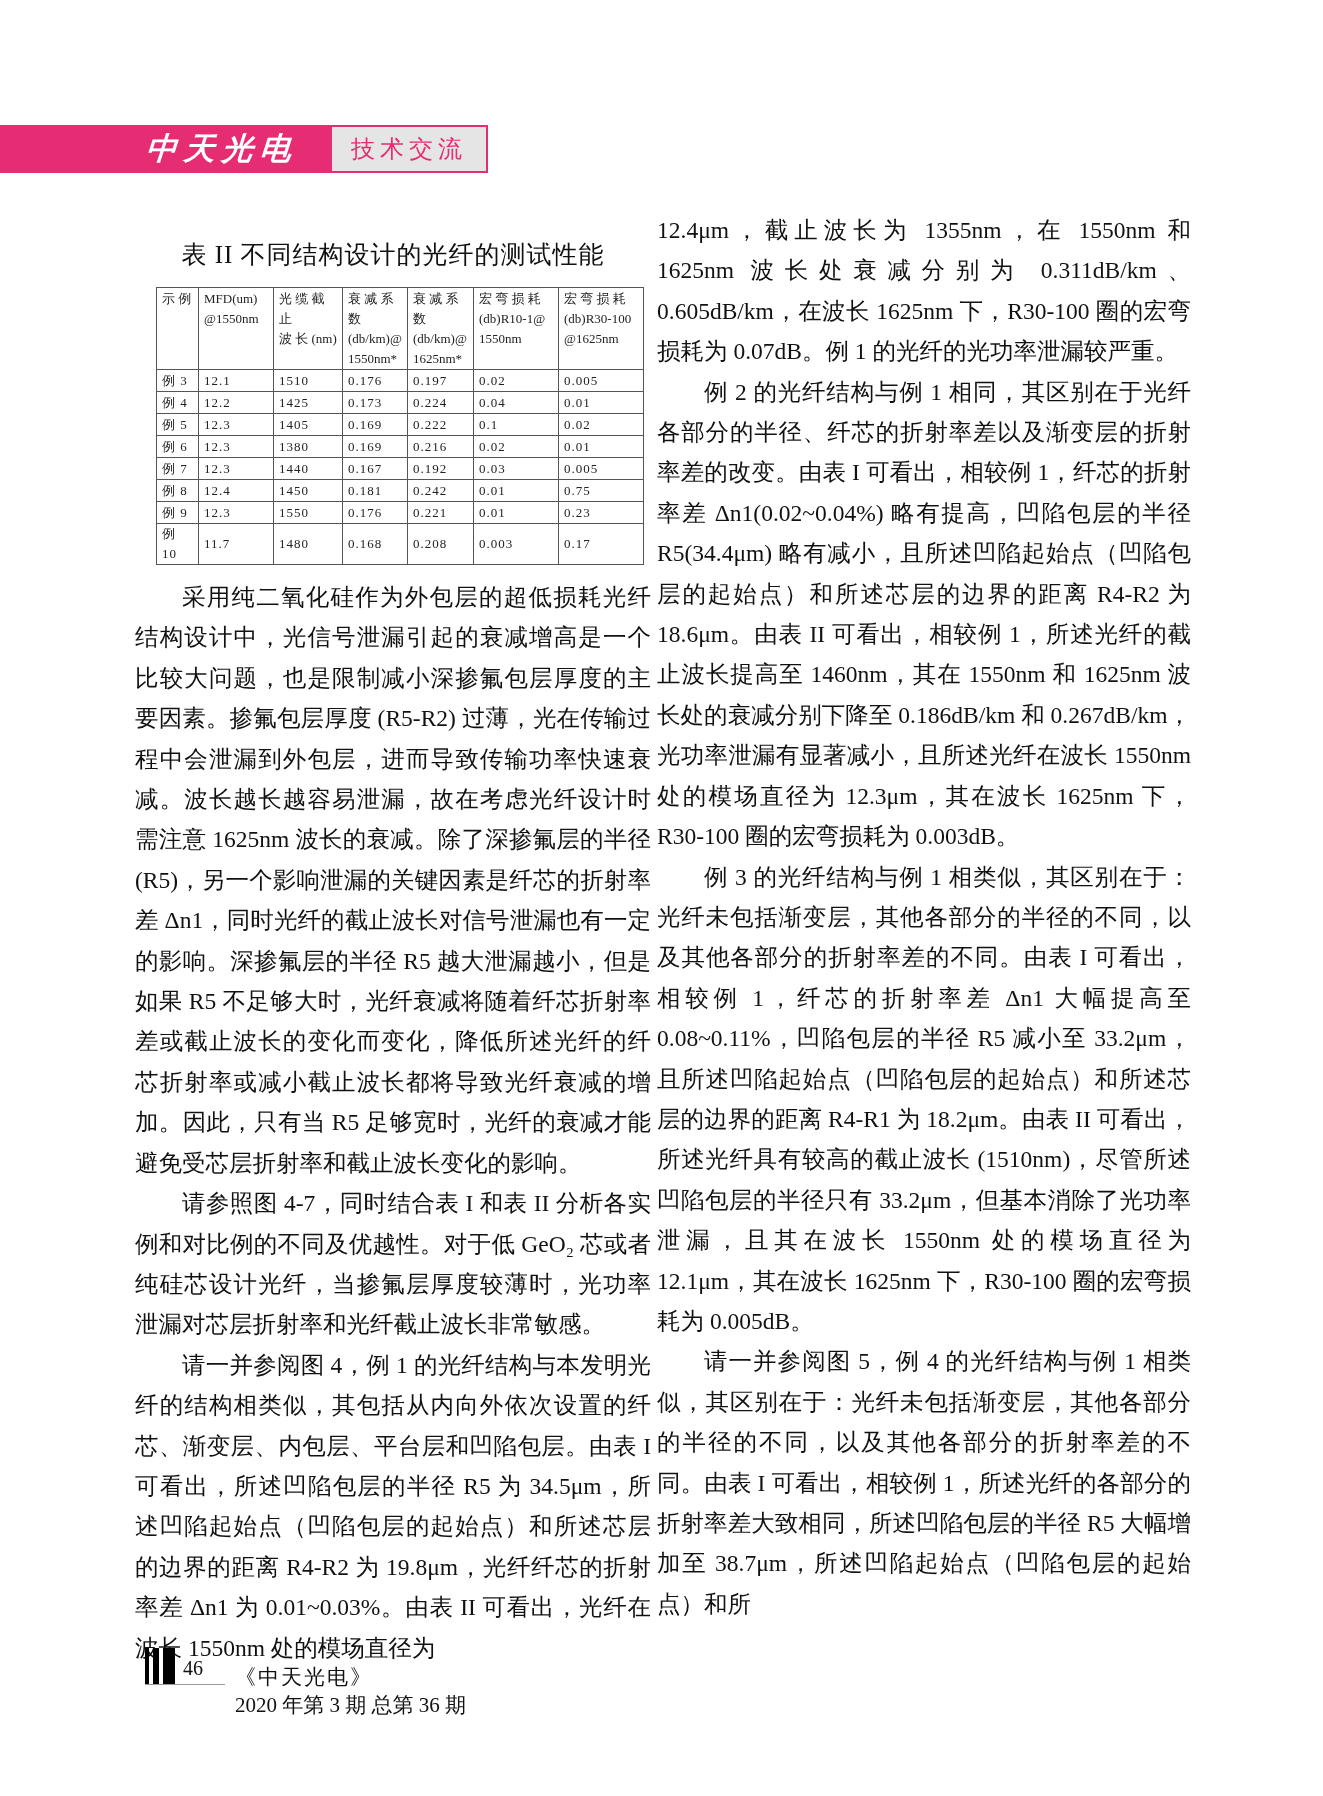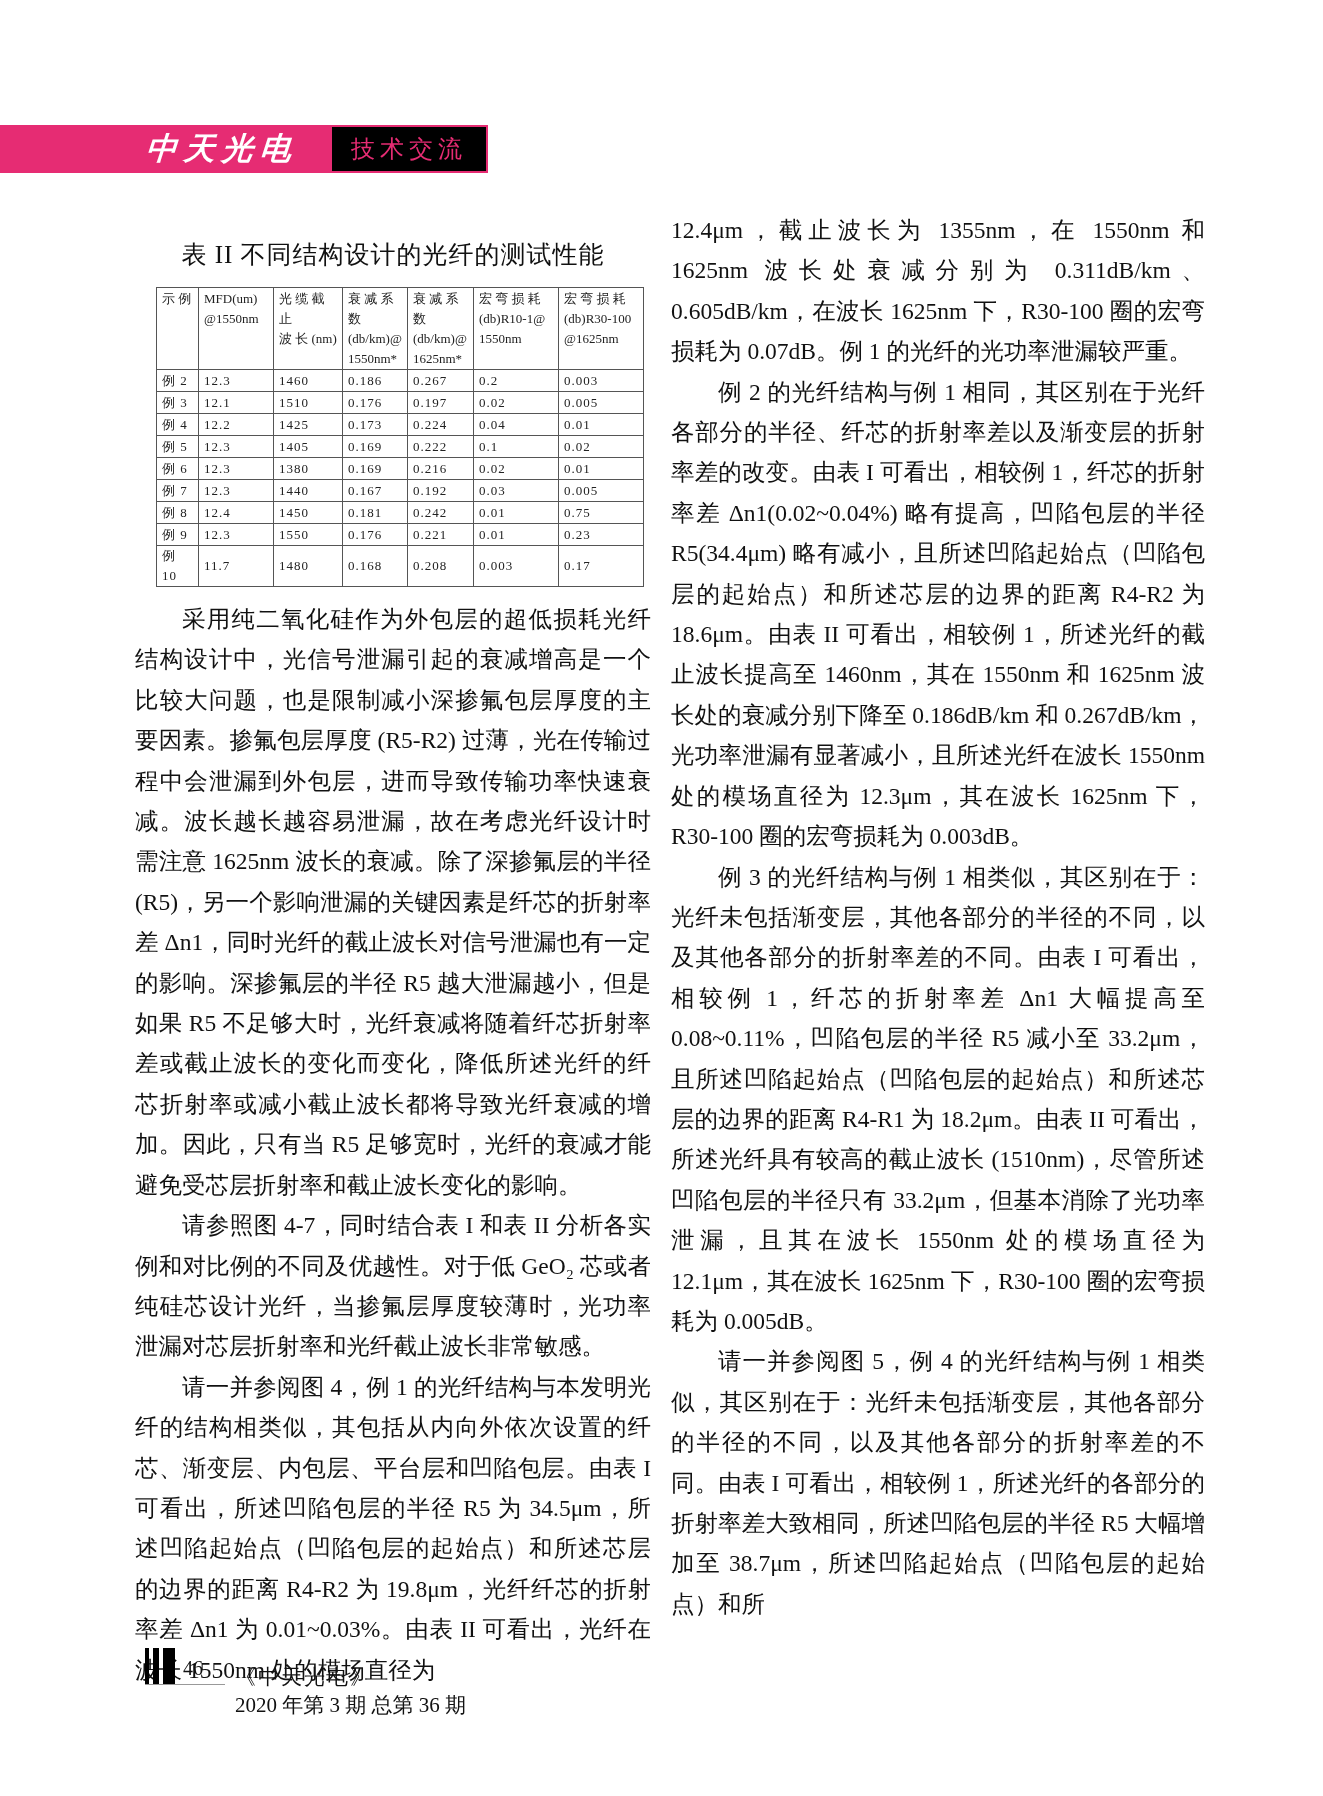--- a/index.html
+++ b/index.html
@@ -22,29 +22,29 @@
     padding-right: 32px; box-sizing: border-box;
   }
   .logo-text {
     color: #fff; font-size: 31px; font-weight: bold; font-style: italic;
     letter-spacing: 7px; transform: skewX(-4deg);
     font-family: "Liberation Serif", "DejaVu Serif", serif;
   }
   .banner-box {
     width: 158px; height: 100%; box-sizing: border-box;
     border: 2px solid var(--accent);
-    background: #000000; color: var(--accent);
+    background: #e5e5e5; color: var(--accent);
     display: flex; align-items: center; justify-content: center;
     font-size: 24px; letter-spacing: 5px;
     font-family: "Liberation Sans", "DejaVu Sans", sans-serif;
   }
 
   
   .col-left  { position: absolute; left: 135px; top: 238px; width: 516px; }
-  .col-right { position: absolute; left: 671px; top: 210px; width: 534px; }
+  .col-right { position: absolute; left: 657px; top: 210px; width: 534px; }
 
   .table-title {
     font-size: 25px; font-weight: normal; text-align: center;
     margin: 0 0 15px 0; letter-spacing: 1px; line-height: 34px;
   }
 
   .perf-table {
     border-collapse: collapse; table-layout: fixed;
     width: 487px; margin-left: 21px;
     font-size: 13px; line-height: 20px; color: #222;
@@ -122,29 +122,20 @@
             <th>宏 弯 损 耗
 (db)R10-1@
 1550nm</th>
             <th>宏 弯 损 耗
 (db)R30-100
 @1625nm</th>
           </tr>
       </thead>
       <tbody id="tbody">
           <tr>
-            <td>例 2</td>
-            <td>12.3</td>
-            <td>1460</td>
-            <td>0.186</td>
-            <td>0.267</td>
-            <td>0.2</td>
-            <td>0.003</td>
-          </tr>
-          <tr>
             <td>例 3</td>
             <td>12.1</td>
             <td>1510</td>
             <td>0.176</td>
             <td>0.197</td>
             <td>0.02</td>
             <td>0.005</td>
           </tr>
           <tr>
             <td>例 4</td>

